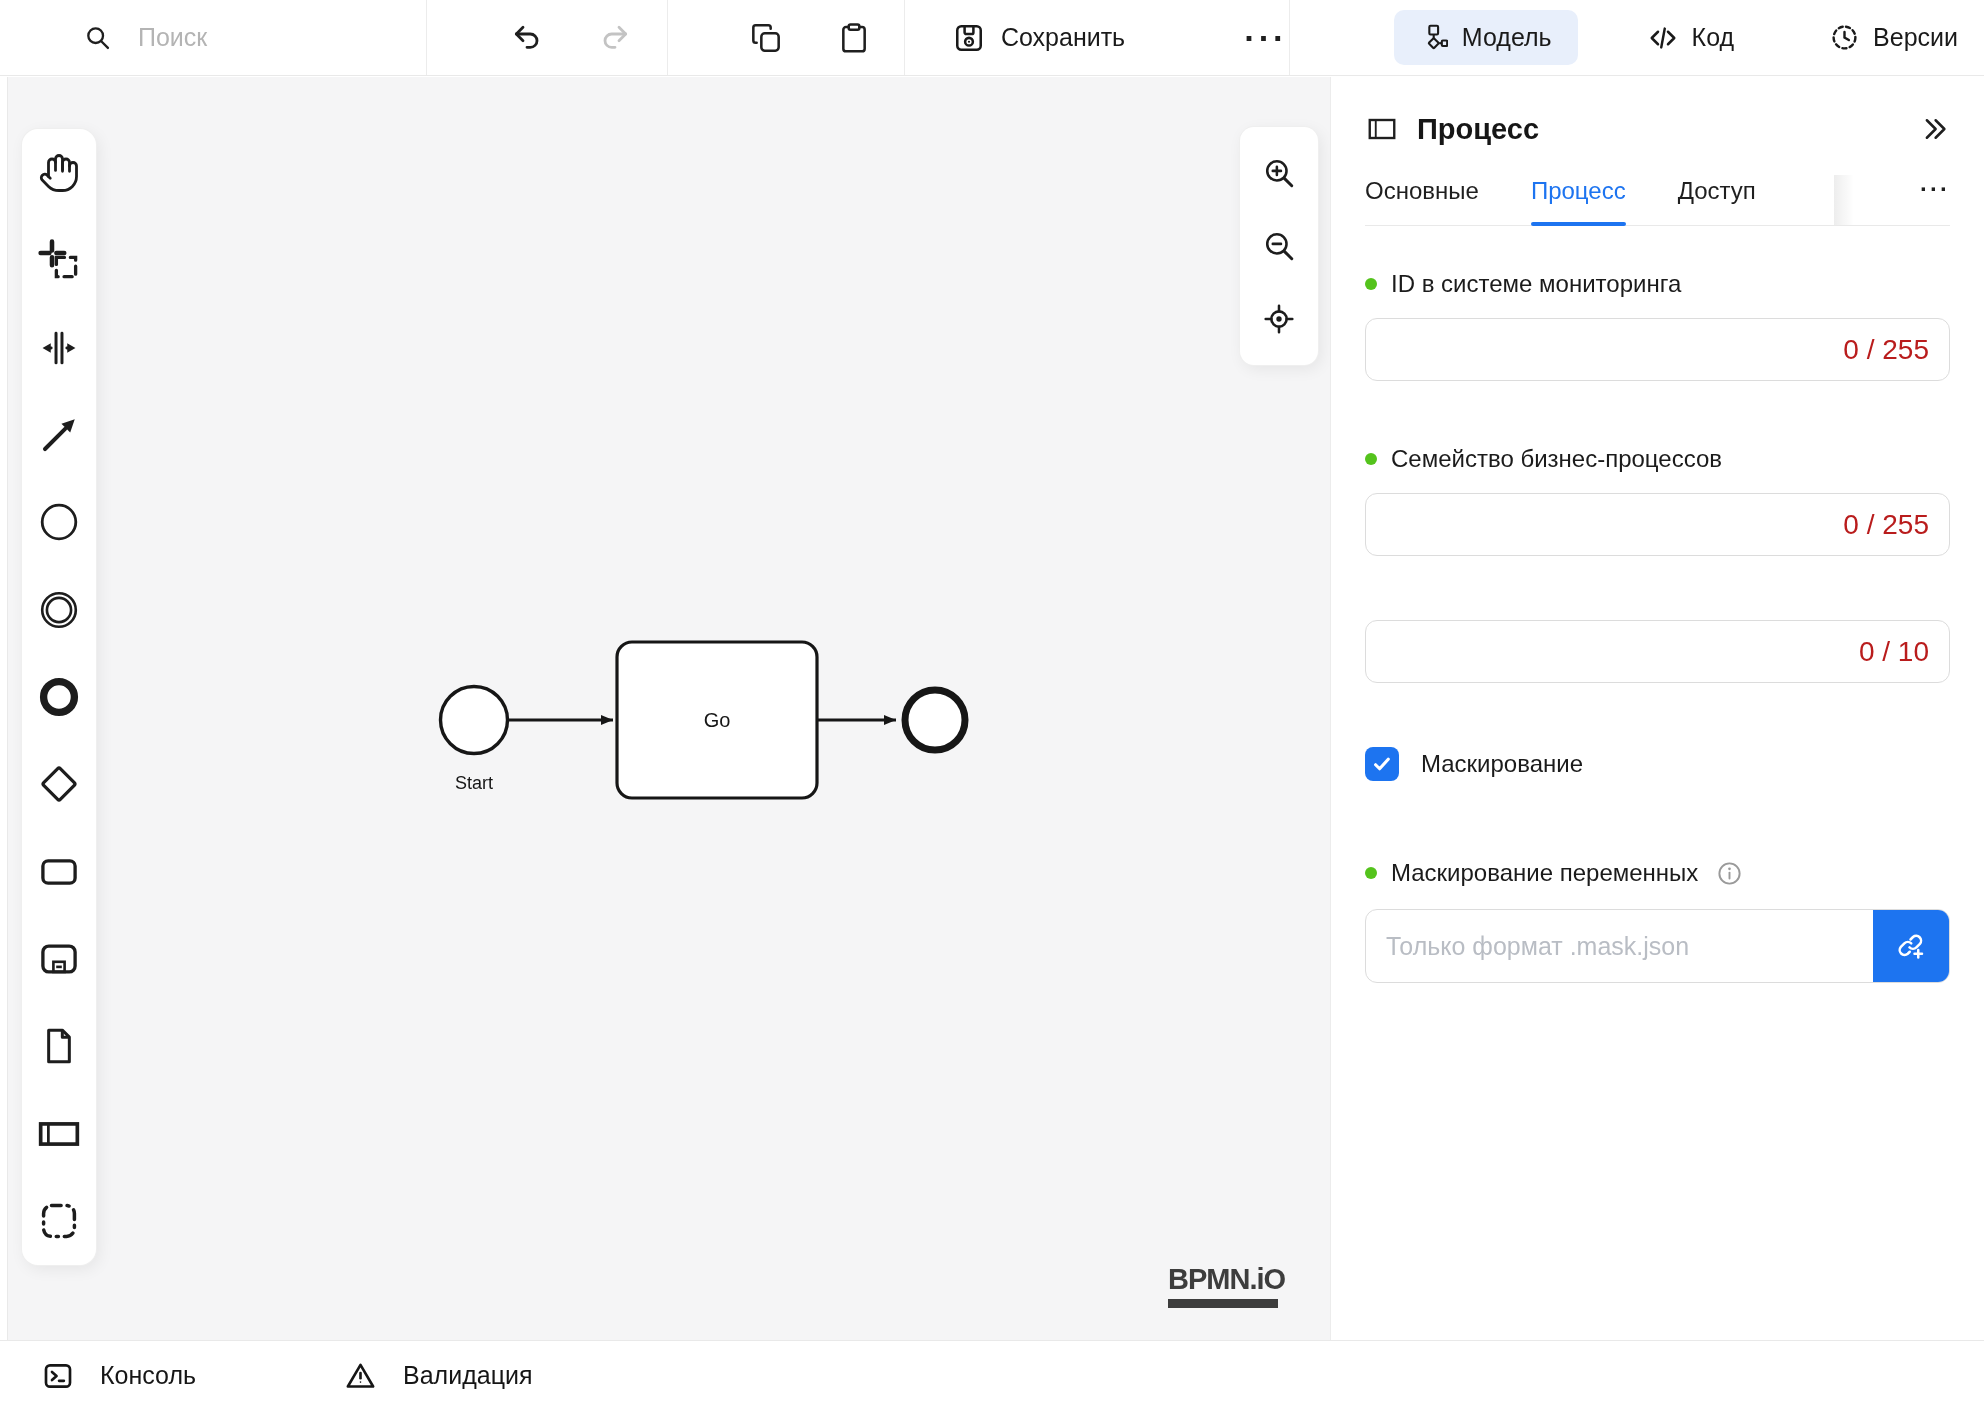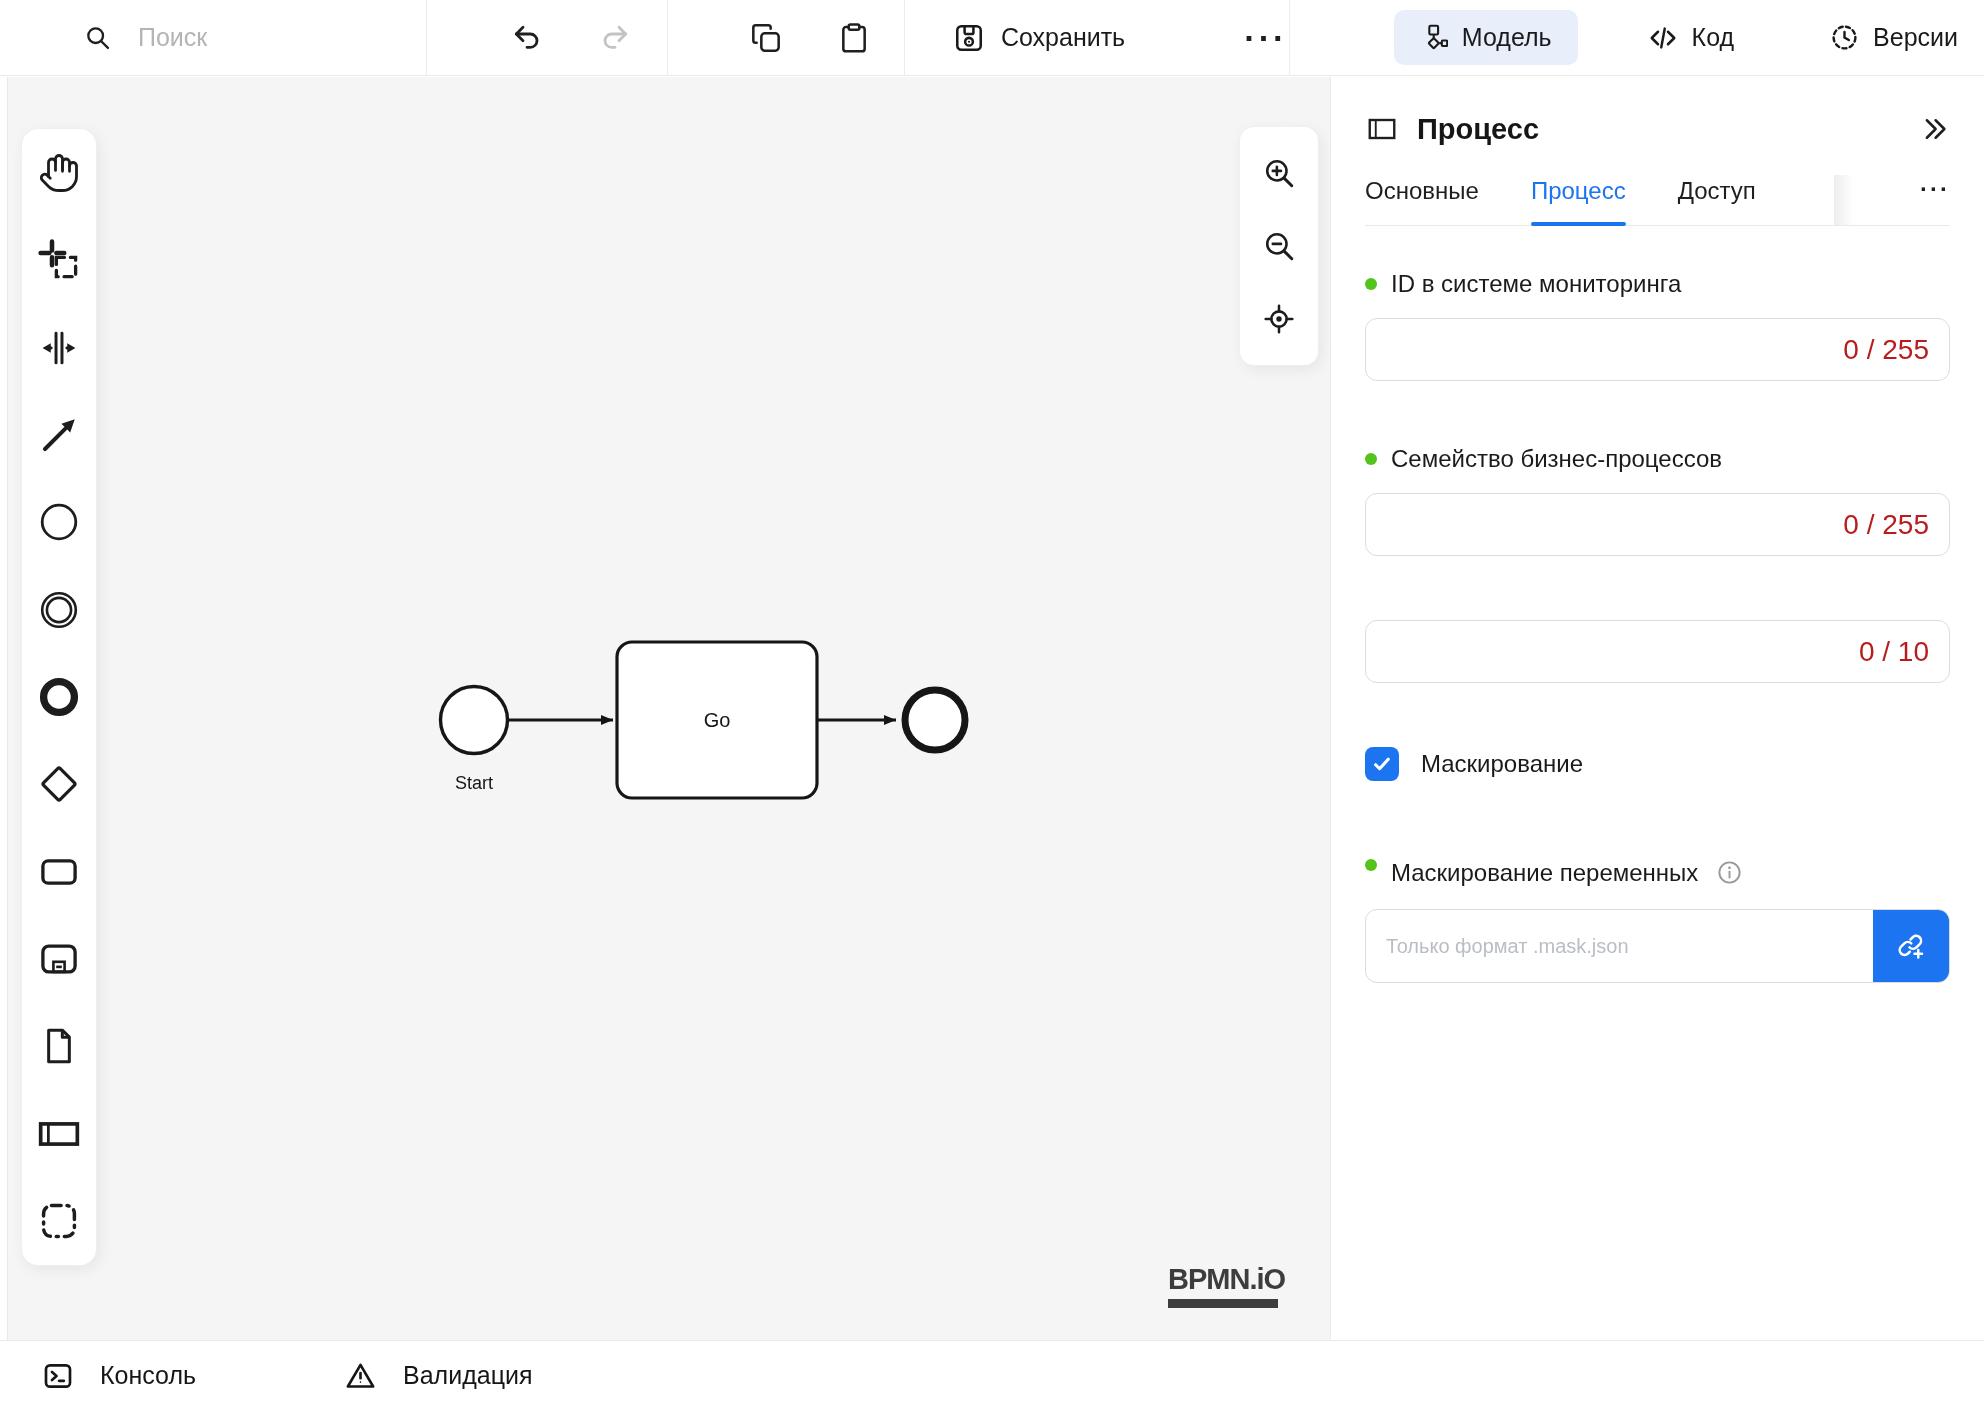--- a/index.html
+++ b/index.html
@@ -74,24 +74,24 @@
   .req-dot { width:12px; height:12px; border-radius:50%; background:#54c31c; flex:none; }
   .text-input { position:relative; height:63px; border:1px solid #dcdcdc; border-radius:12px; background:#fff; display:flex; align-items:center; }
   .text-input input { flex:1; height:100%; border:none; outline:none; background:transparent; font-size:24px; color:#333; padding:0 115px 0 20px; }
   .counter { position:absolute; right:20px; font-size:28px; color:#b91c1c; pointer-events:none; }
 
   .check-row { display:flex; align-items:center; gap:22px; margin-bottom:78px; }
   .checkbox { width:34px; height:34px; border-radius:8px; background:#1d74f0; display:flex; align-items:center; justify-content:center; flex:none; }
   .check-label { font-size:24px; color:#1b1b1b; }
 
   .mask-field { margin-top:76px; }
-  .mask-label { display:flex; align-items:flex-start; gap:14px; font-size:24px; color:#1b1b1b; margin-bottom:22px; }
+  .mask-label { display:flex; align-items:center; gap:14px; font-size:24px; color:#1b1b1b; margin-bottom:22px; }
   .info-icon { color:#9a9a9a; margin-left:4px; }
   .mask-input { display:flex; height:74px; border:1px solid #dcdcdc; border-radius:12px; overflow:hidden; background:#fff; }
-  .mask-input input { flex:1; border:none; outline:none; font-size:20px; color:#333; padding:0 20px; background:transparent; }
+  .mask-input input { flex:1; border:none; outline:none; font-size:25px; color:#333; padding:0 20px; background:transparent; }
   .mask-input input::placeholder { color:#b9bdc4; }
   .attach-btn { width:76px; background:#1d74f0; display:flex; align-items:center; justify-content:center; color:#fff; }
 
   
   .bottombar { position:absolute; left:0; right:0; bottom:0; height:70px; background:#fff;
                border-top:1px solid #e9e9e9; display:flex; align-items:center; padding-left:42px; }
   .bb-item { display:flex; align-items:center; gap:26px; font-size:25px; color:#161616; }
   .bb-item + .bb-item { margin-left:148px; }
 </style>
 </head>

